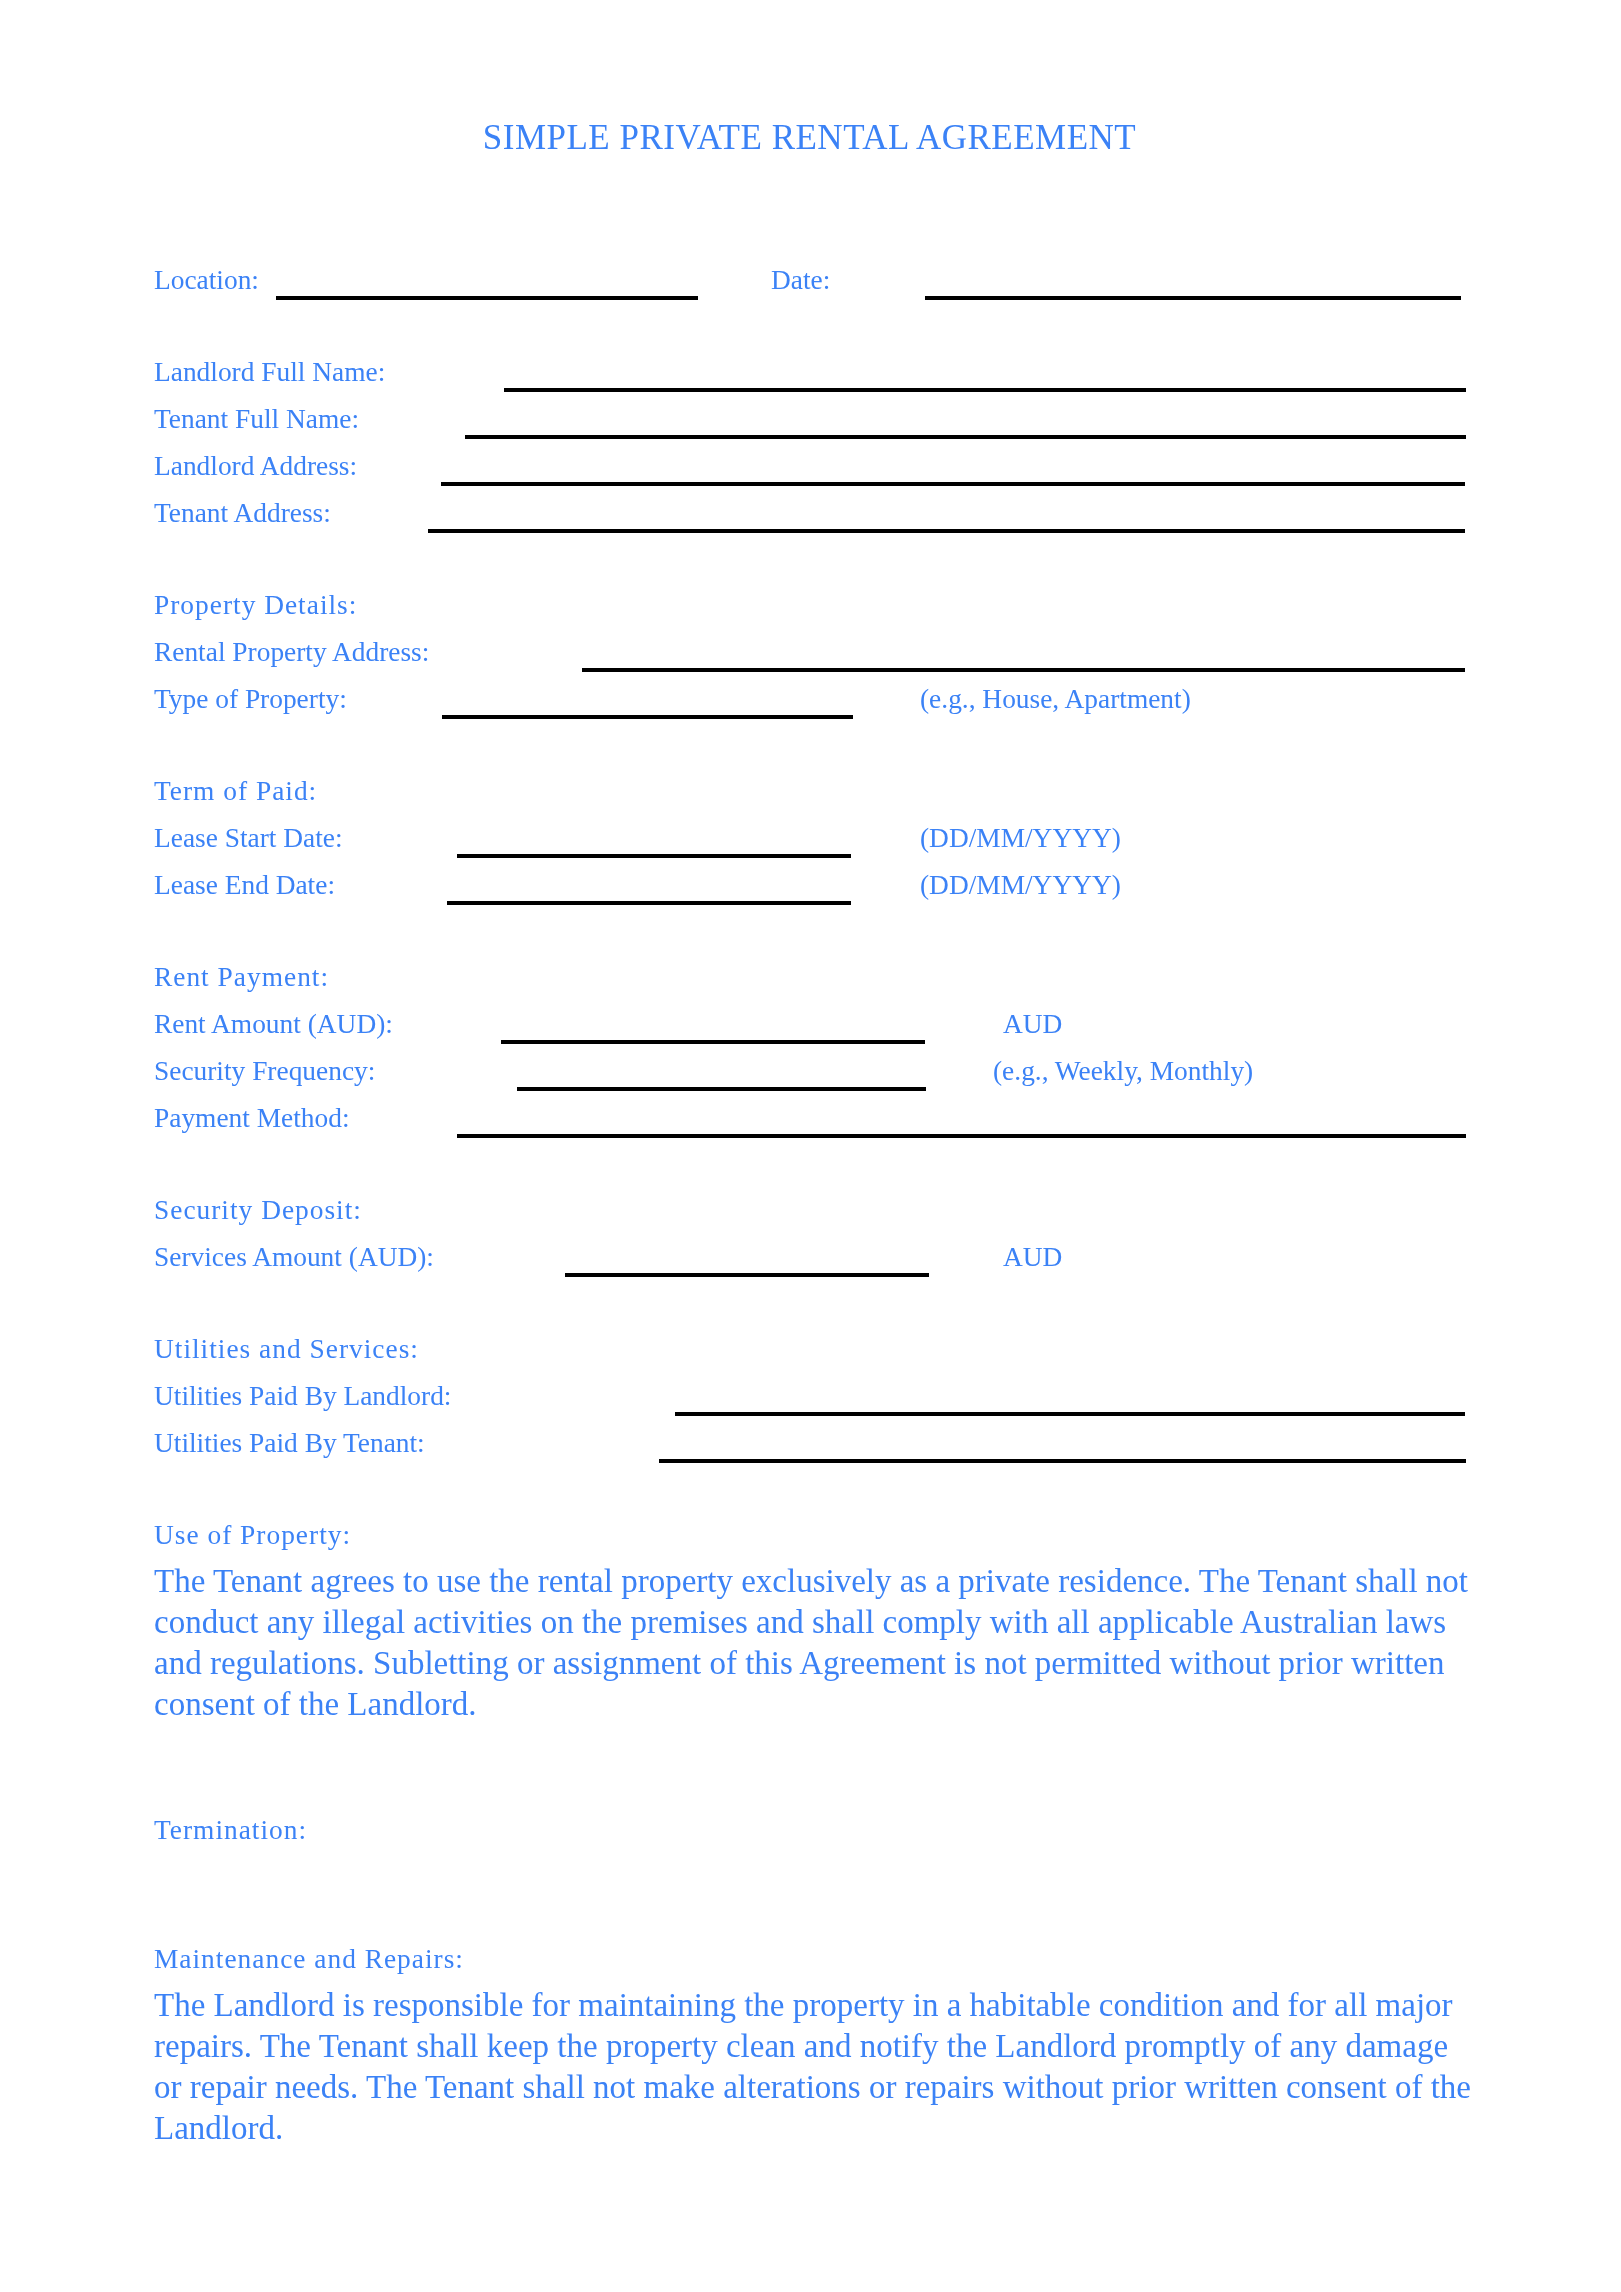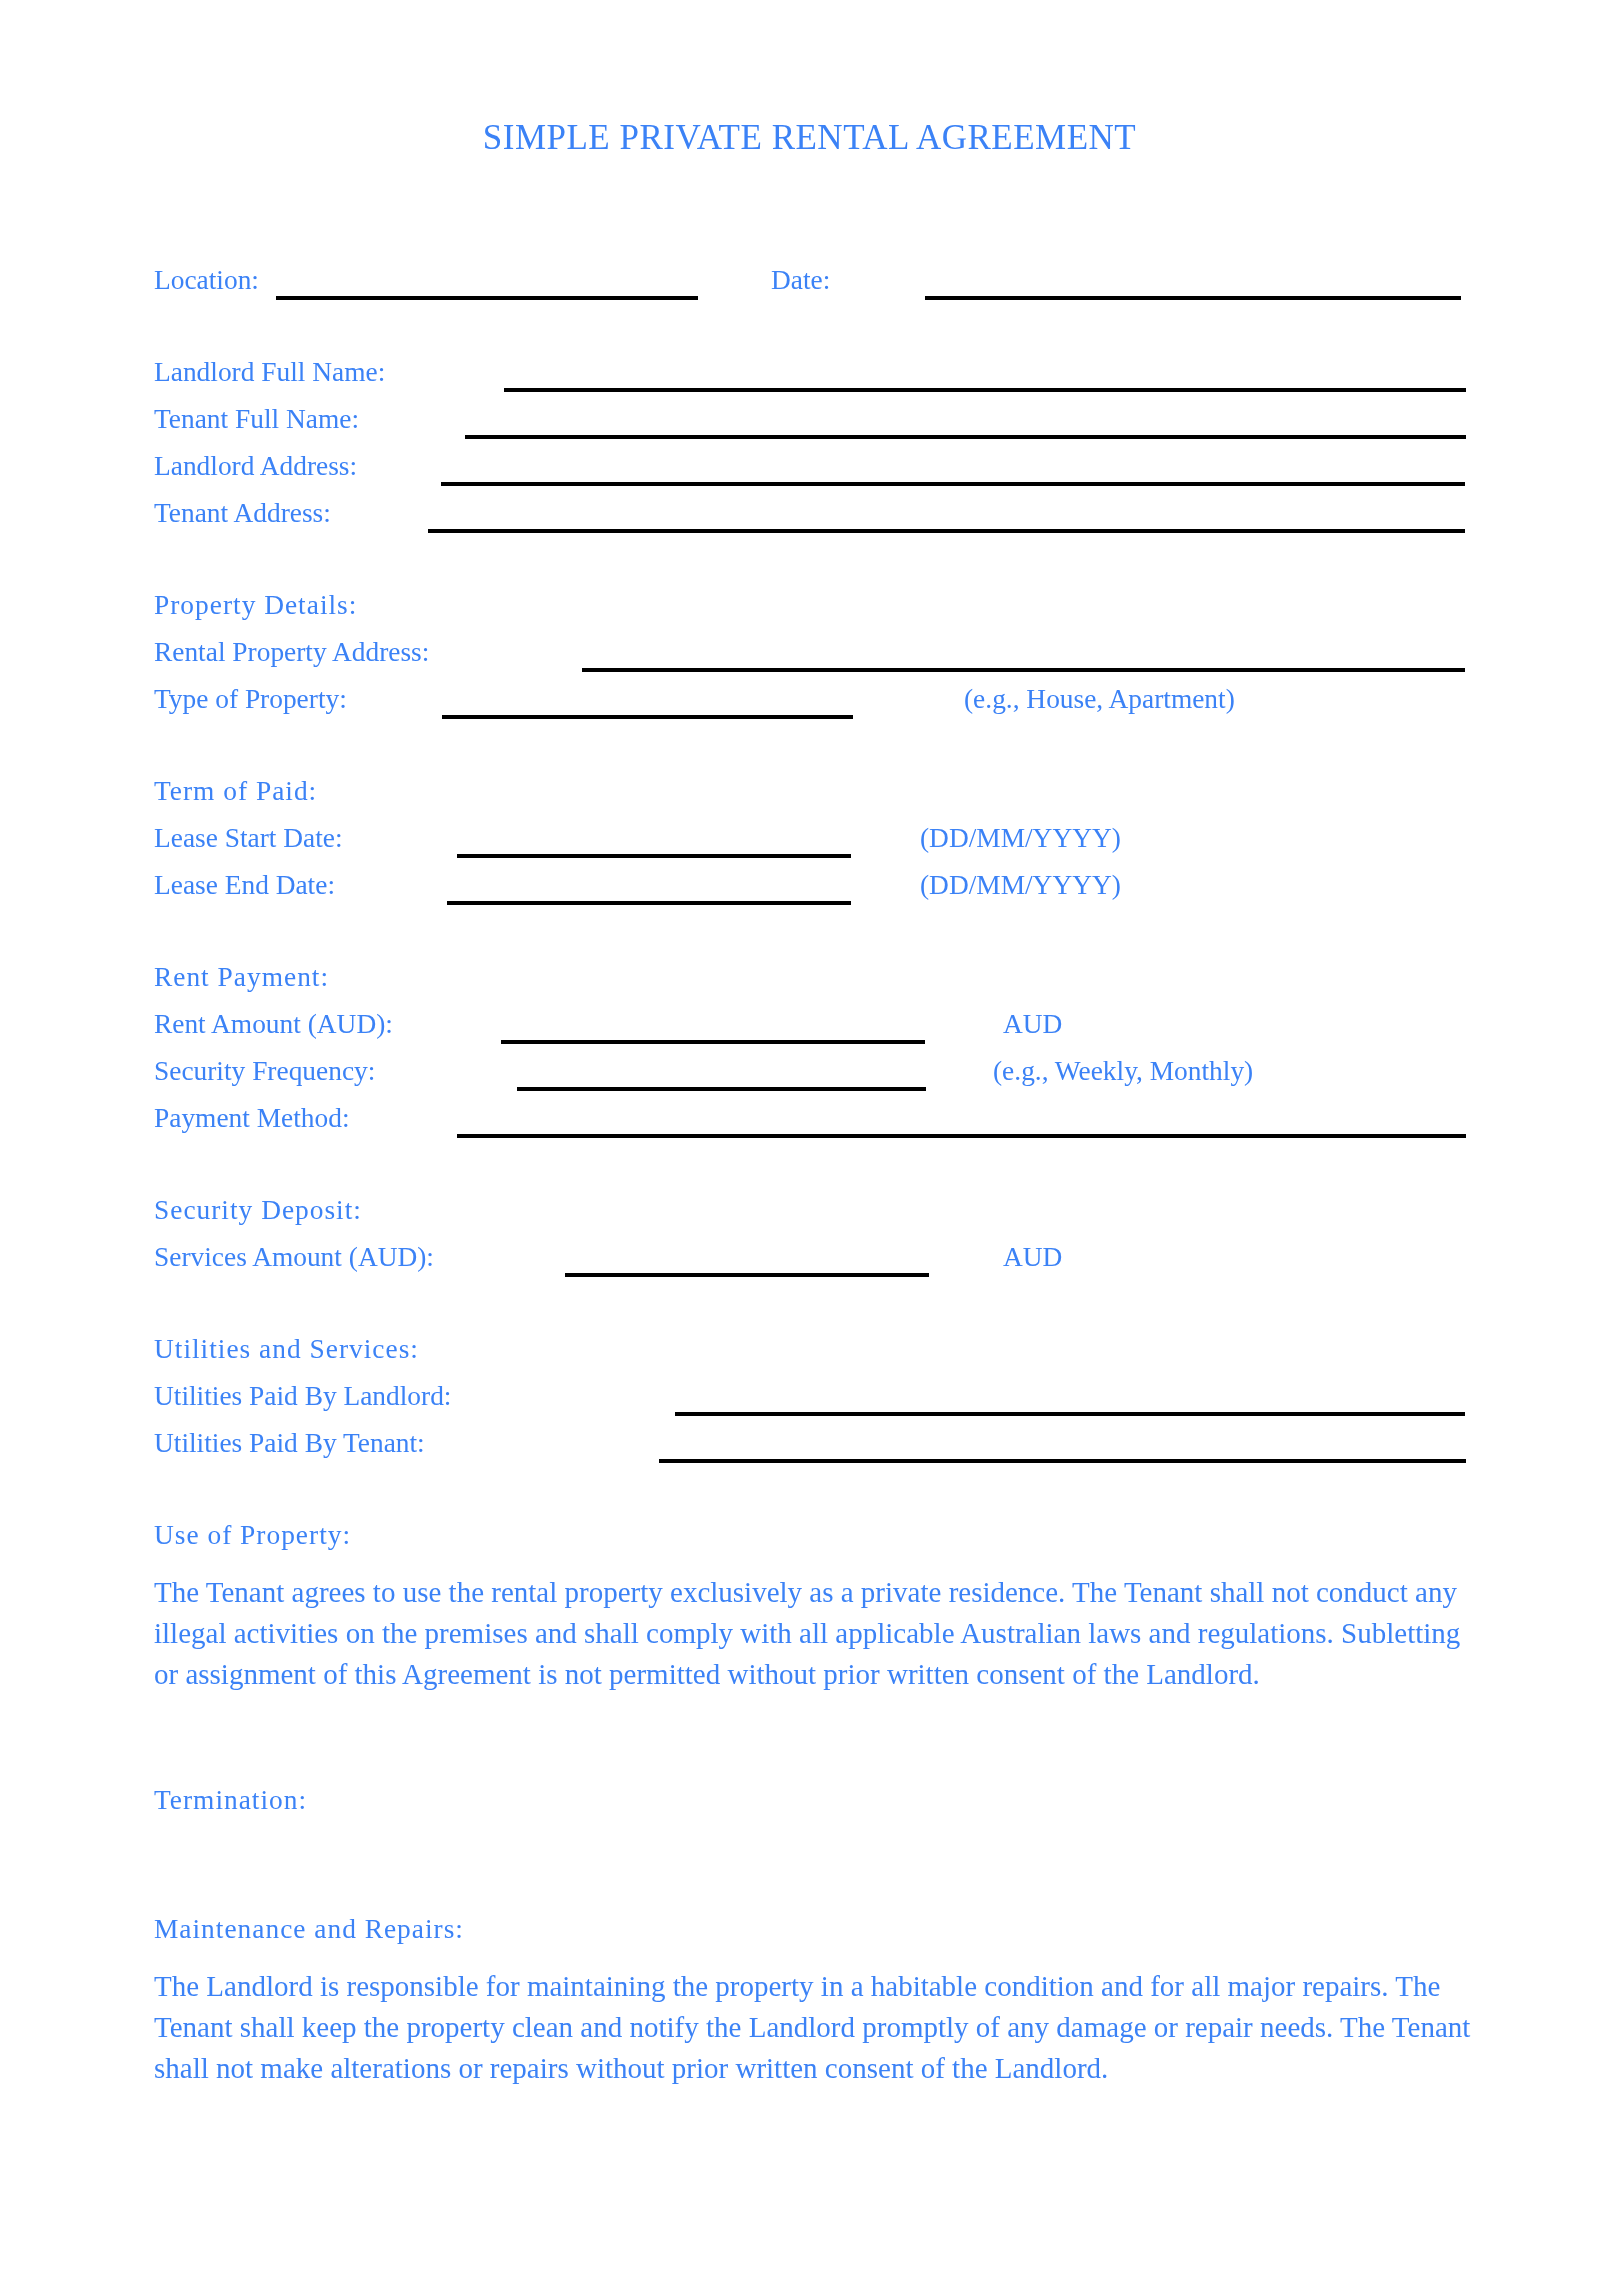--- a/index.html
+++ b/index.html
@@ -36,23 +36,23 @@
   .section.after-para { margin-top:82px; }
   .heading { letter-spacing:1px; }
   .blank {
     position:absolute;
     bottom:3.9px;
     height:3.9px;
     background:#000000;
   }
   .floating-label { position:absolute; top:0; }
   .para {
-    font-size:29px;
+    font-size:33px;
     line-height:41px;
-    margin-top:13px;
+    margin-top:2px;
     width:1321px;
     white-space:normal;
   }
 </style>
 </head>
 <body>
 
 <div class="page">
   <div class="content">
 
@@ -86,21 +86,21 @@
 
     <div class="section">
       <div class="row heading">Property Details:</div>
       <div class="row">
         <span>Rental Property Address:</span>
         <div class="blank" style="left:428px; width:883px;"></div>
       </div>
       <div class="row">
         <span>Type of Property:</span>
         <div class="blank" style="left:288px; width:411px;"></div>
-        <span class="floating-label" style="left:766px;margin-left:44px;">(e.g., House, Apartment)</span>
+        <span class="floating-label" style="left:766px;">(e.g., House, Apartment)</span>
       </div>
     </div>
 
     <div class="section">
       <div class="row heading">Term of Paid:</div>
       <div class="row">
         <span>Lease Start Date:</span>
         <div class="blank" style="left:303px; width:394px;"></div>
         <span class="floating-label" style="left:766px;">(DD/MM/YYYY)</span>
       </div>

